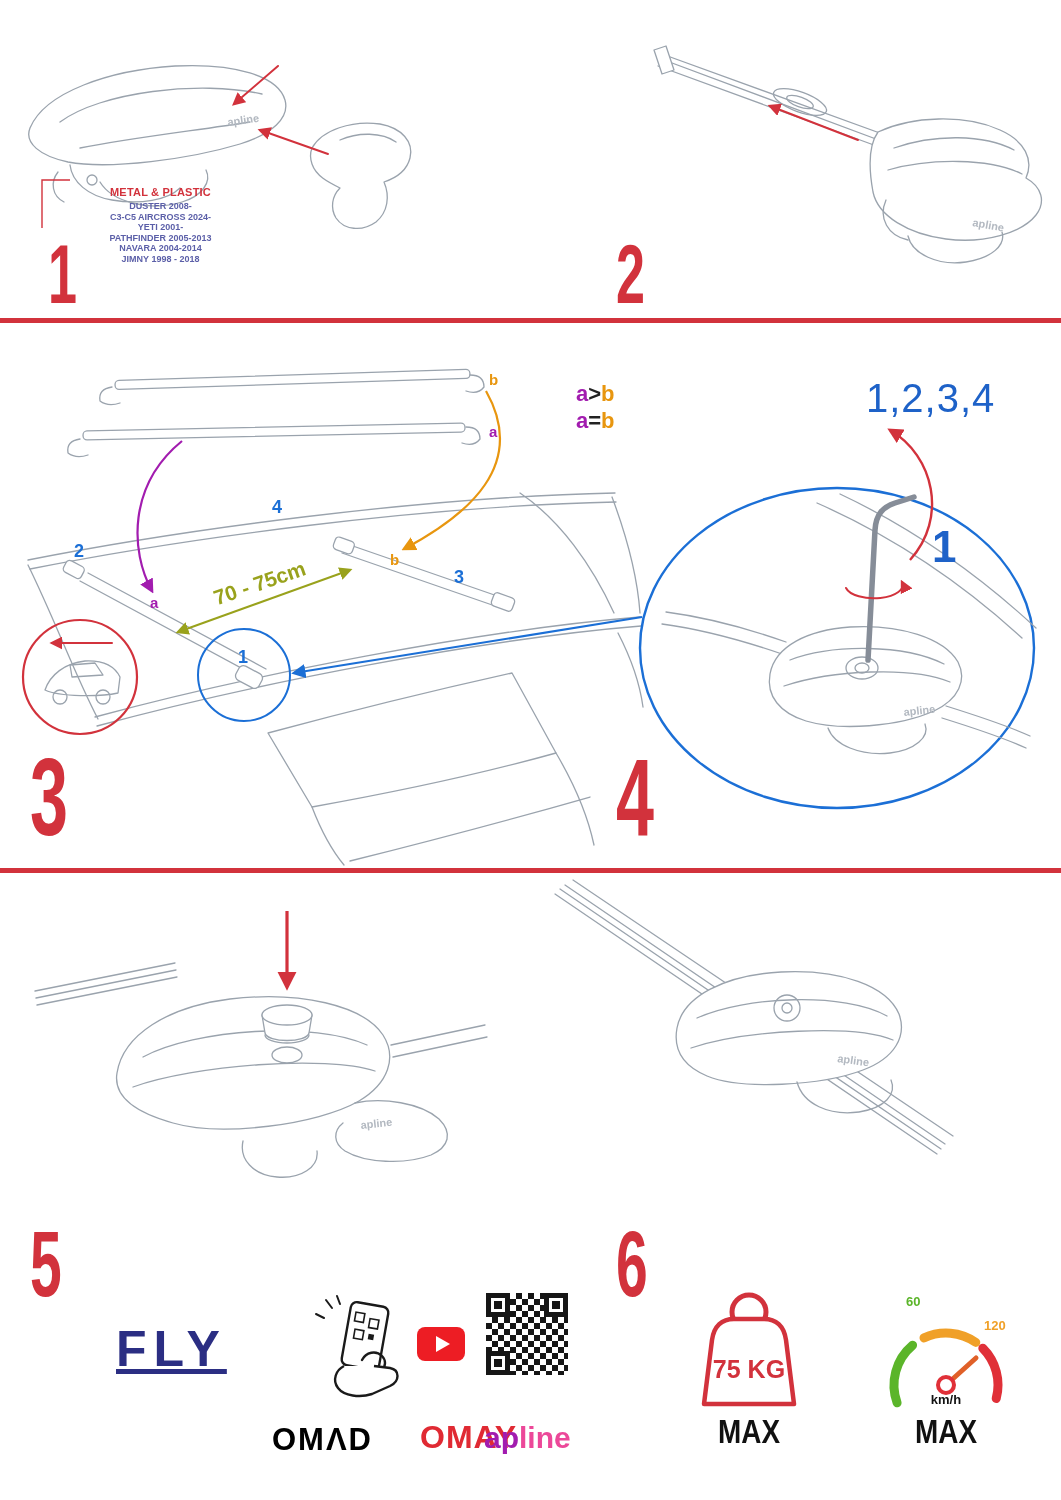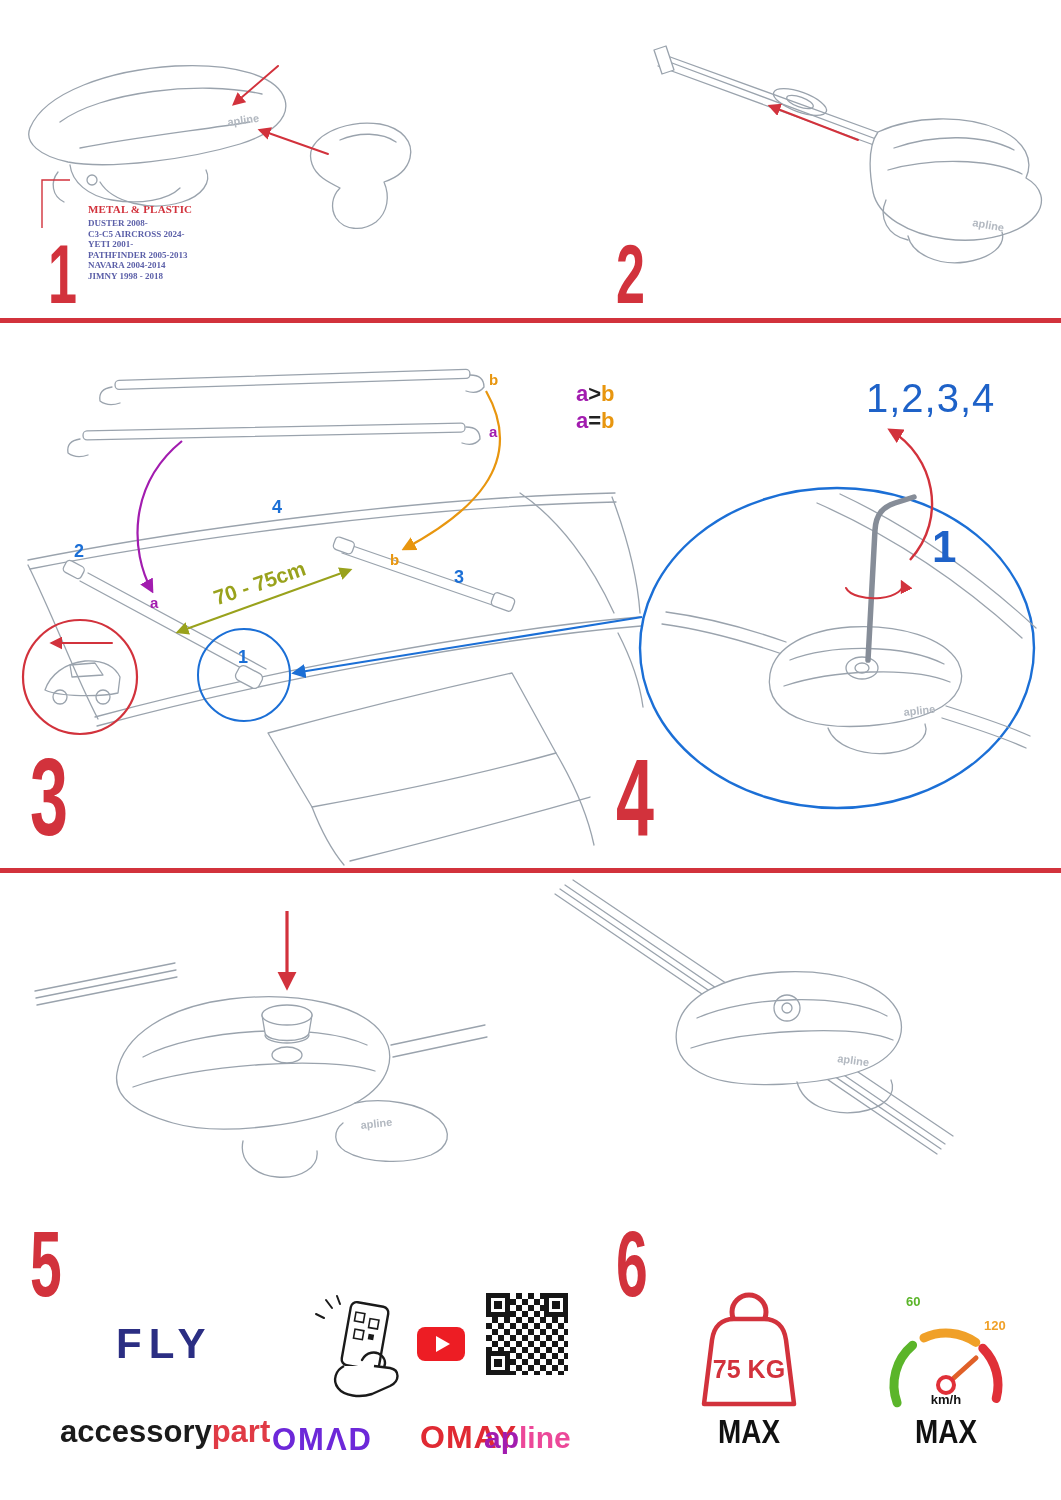--- a/index.html
+++ b/index.html
@@ -11,34 +11,34 @@
            transform:scaleX(.62);transform-origin:left top;letter-spacing:-2px;}
   .divider{position:absolute;left:0;width:1061px;height:5px;background:#d2323c;}
   
   .ln{stroke:#9aa3ad;stroke-width:1.3;fill:none;stroke-linecap:round;stroke-linejoin:round;}
   .lnw{stroke:#9aa3ad;stroke-width:1.3;fill:#fff;stroke-linecap:round;stroke-linejoin:round;}
   .red{stroke:#d2323c;fill:none;stroke-width:2;stroke-linecap:round;}
   .redthin{stroke:#d2323c;fill:none;stroke-width:1.4;}
   .svgt{font-family:"Liberation Sans",sans-serif;font-weight:700;}
   .footlogo{font-family:"Liberation Sans",sans-serif;font-size:11px;fill:#b3b9c1;font-weight:700;}
   
-  #models-block{left:88px;top:203px;width:145px;text-align:left;font-family:Liberation Serif, serif;}
+  #models-block{left:88px;top:186px;width:145px;text-align:center;}
   #material-label{color:#d2323c;font-weight:700;font-size:11px;margin-bottom:3px;letter-spacing:.2px;}
   .model-line{color:#5b5fa8;font-size:9px;line-height:10.5px;font-weight:600;}
   
   #formulas{left:576px;top:380px;font-size:22px;font-weight:700;line-height:27px;}
   .fa{color:#a21caf;} .fop{color:#222;} .fb{color:#e8960f;}
   
   #sequence{left:866px;top:376px;font-size:40px;font-weight:400;color:#1e62c8;letter-spacing:1px;}
   #first-pos{left:932px;top:522px;font-size:44px;font-weight:700;color:#1e62c8;}
   
-  #fly{left:116px;top:1320px;font-size:42px;font-weight:600;color:#2b2e83;letter-spacing:7px;}
+  #fly{left:116px;top:1320px;font-size:50px;font-weight:600;color:#2b2e83;letter-spacing:7px;text-decoration:underline;}
   #accessorypart{left:60px;top:1414px;font-size:31px;font-weight:700;}
   #accessorypart .black{color:#1b1b1b;} #accessorypart .redtxt{color:#e03a45;}
-  #omad{left:272px;top:1422px;font-size:31px;font-weight:700;color:#6d28d9;letter-spacing:2px;}
+  #omad{left:272px;top:1422px;font-size:31px;font-weight:700;color:#000000;letter-spacing:2px;}
   #omay{left:376px;top:1419px;font-size:32px;font-weight:800;color:#e02a33;letter-spacing:1px;margin-left:44px;}
   #apline{left:484px;top:1421px;font-size:30px;font-weight:700;}
   #apline .gray{color:#a21caf;} #apline .redtxt{color:#ec4899;}
   #yt{left:417px;top:1327px;width:48px;height:34px;background:#ed1d24;border-radius:8px;
       display:flex;align-items:center;justify-content:center;}
   #yt span{display:block;width:0;height:0;border-left:14px solid #fff;
            border-top:8px solid transparent;border-bottom:8px solid transparent;margin-left:3px;}
   #qr{left:486px;top:1293px;width:82px;height:82px;
       background:repeating-conic-gradient(#161616 0 25%, #fff 0 50%);background-size:12px 12px;}
   .finder{position:absolute;width:24px;height:24px;border:5px solid #161616;background:#fff;box-sizing:border-box;}
@@ -268,23 +268,20 @@
     <circle class="ln" cx="242" cy="130" r="13"></circle>
     <circle class="ln" cx="242" cy="130" r="5"></circle>
     <path class="ln" d="M252,204 C258,226 284,238 314,234 C340,230 352,216 346,202"></path>
     <text class="footlogo" x="292" y="184" transform="rotate(8 292 184)">apline</text>
   </svg>
 
   <div class="stepnum" style="left:616px;top:1218px;font-size:92px">6</div>
 
   <div class="abs" id="fly">FLY</div>
 
-  <div class="abs" id="accessorypart">
-    <span class="black">accessory</span><span class="redtxt">part</span>
-  </div>
 
   <svg class="abs" style="left:316px;top:1294px" width="90" height="108" viewBox="0 0 90 108">
     <path d="M16,14 L10,6 M24,10 L21,2 M8,24 L0,20" stroke="#1a1a1a" stroke-width="2" stroke-linecap="round" fill="none"></path>
     <rect x="30" y="10" width="38" height="64" rx="6" transform="rotate(10 49 42)" fill="#fff" stroke="#1a1a1a" stroke-width="2.4"></rect>
     <g transform="rotate(10 49 42)" stroke="#1a1a1a" stroke-width="1.6" fill="none">
       <rect x="36" y="20" width="9" height="9"></rect>
       <rect x="51" y="24" width="9" height="9"></rect>
       <rect x="38" y="37" width="9" height="9"></rect>
       <rect x="53" y="40" width="4" height="4" fill="#1a1a1a"></rect>
     </g>

